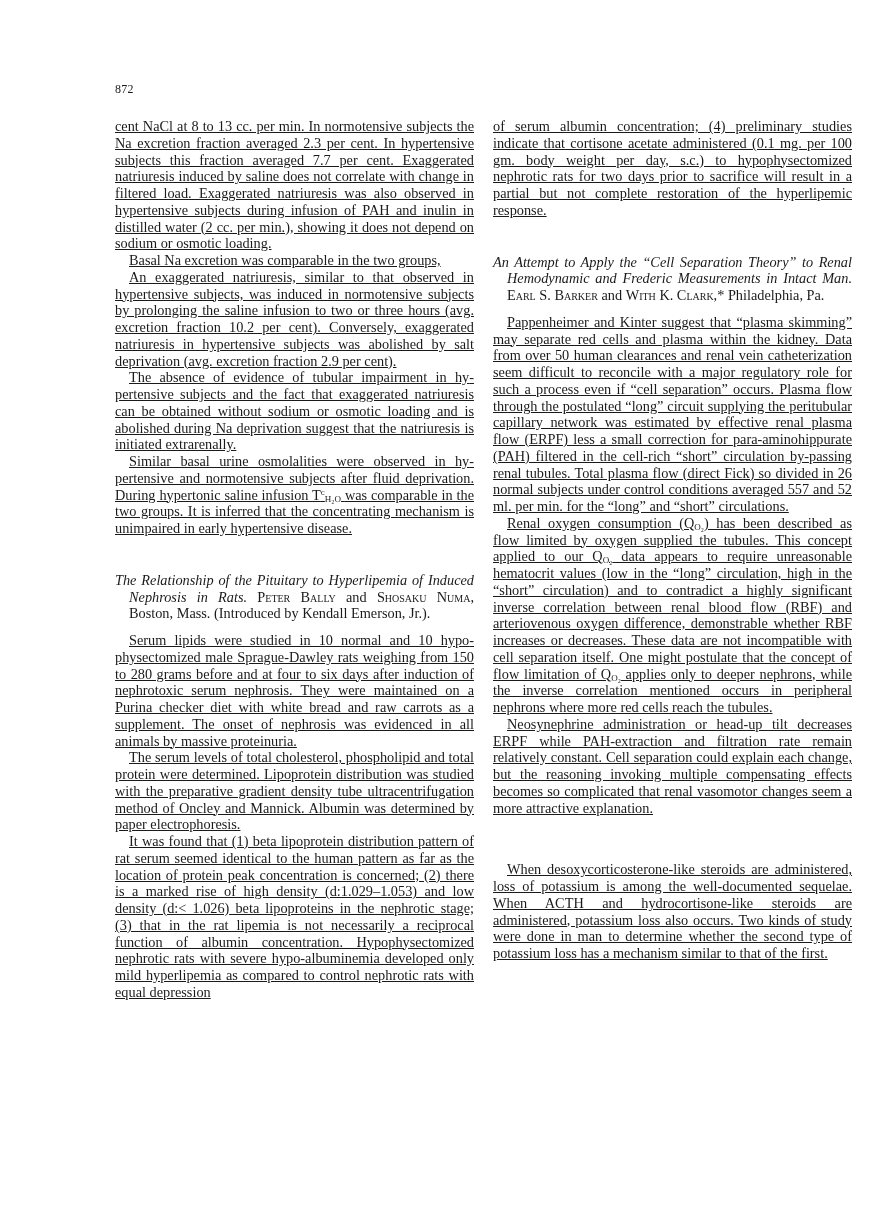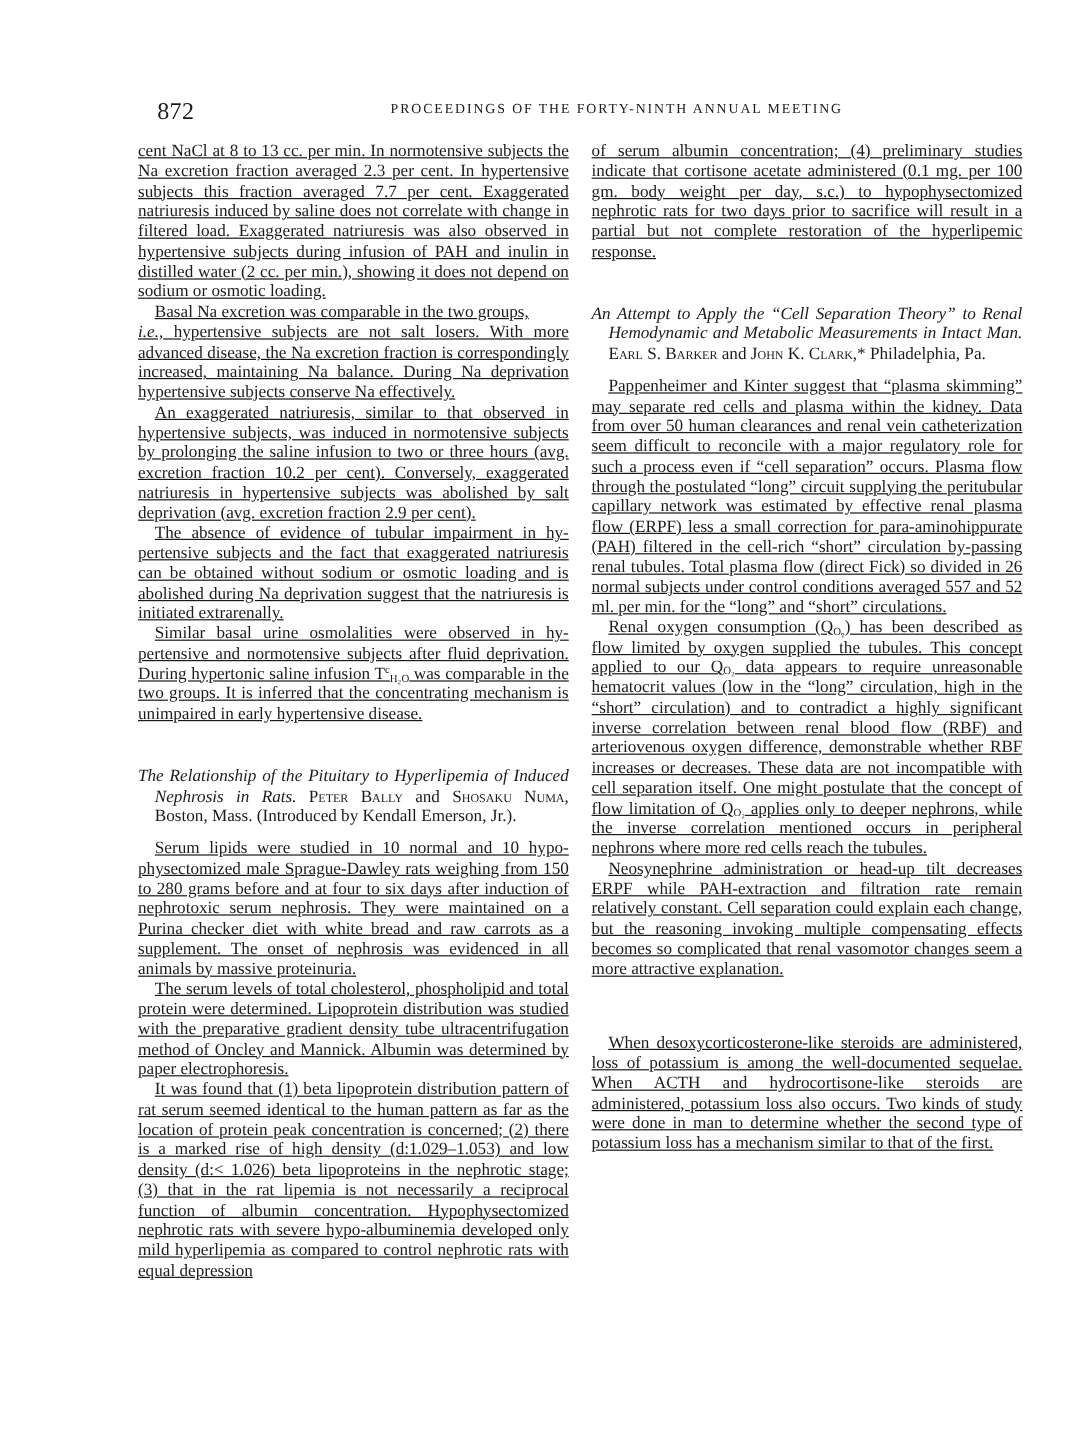--- a/index.html
+++ b/index.html
@@ -5,21 +5,21 @@
   html, body { margin: 0; padding: 0; background: #ffffff; }
   body {
     width: 890px; height: 1209px; position: relative; overflow: hidden;
     font-family: "Liberation Serif", "DejaVu Serif", serif;
     color: #1a1a1a;
   }
   .page-header {
     position: absolute; left: 115px; top: 82px; width: 738px; height: 22px;
   }
   .page-number {
-    position: absolute; left: 16px; top: 0; font-size: 20px; letter-spacing: 0.3px;
+    position: absolute; left: 0; top: 0; font-size: 12px; letter-spacing: 0.3px;
   }
   .running-head {
     position: absolute; left: 0; right: 0; top: 3px; text-align: center;
     font-size: 11.5px; letter-spacing: 1.6px; text-transform: uppercase;
     padding-left: 60px;
   }
   .col {
     position: absolute; top: 118px; width: 359px;
     font-size: 14.3px; line-height: 16.75px;
   }
@@ -36,48 +36,46 @@
   .gap-title { height: 35px; }
   .gap-body { height: 10px; }
   sub { font-size: 9px; vertical-align: -2px; line-height: 0; }
   sup { font-size: 9px; vertical-align: 5px; line-height: 0; }
 </style>
 </head>
 <body>
 
 <div class="page-header">
   <span class="page-number">872</span>
-  <span class="running-head">Proceedings of the Forty-Ninth Annual Meeting</span>
 </div>
 
 <div class="col col-left">
   <p>cent NaCl at 8 to 13 cc. per min. In normotensive sub­jects the Na excretion fraction averaged 2.3 per cent. In hypertensive subjects this fraction averaged 7.7 per cent. Exaggerated natriuresis induced by saline does not correlate with change in filtered load. Exaggerated natriuresis was also observed in hypertensive subjects during infusion of PAH and inulin in distilled water (2 cc. per min.), showing it does not depend on sodium or osmotic loading.</p>
   <p class="indent">Basal Na excretion was comparable in the two groups,</p>
-  <p><em>i.e.,</em> <span>hypertensive subjects are not salt losers. With more advanced disease, the Na excretion fraction is correspond­ingly increased, maintaining Na balance. During Na deprivation hypertensive subjects conserve Na effectively.</span></p>
   <p class="indent">An exaggerated natriuresis, similar to that observed in hypertensive subjects, was induced in normotensive sub­jects by prolonging the saline infusion to two or three hours (avg. excretion fraction 10.2 per cent). Conversely, exaggerated natriuresis in hypertensive subjects was abolished by salt deprivation (avg. excretion fraction 2.9 per cent).</p>
   <p class="indent">The absence of evidence of tubular impairment in hy­pertensive subjects and the fact that exaggerated natriure­sis can be obtained without sodium or osmotic loading and is abolished during Na deprivation suggest that the natriuresis is initiated extrarenally.</p>
   <p class="indent"><span>Similar basal urine osmolalities were observed in hy­pertensive and normotensive subjects after fluid depriva­tion. During hypertonic saline infusion T</span><sup>c</sup><sub>H₂O</sub> <span>was com­parable in the two groups. It is inferred that the concen­trating mechanism is unimpaired in early hypertensive disease.</span></p>
 
   <div class="gap-title"></div>
 
   <h3 class="article-title"><em>The Relationship of the Pituitary to Hyperlipemia of Induced Nephrosis in Rats.</em> <span class="sc">Peter Bally</span> <span>and</span> <span class="sc">Sho­saku Numa</span><span>, Boston, Mass. (Introduced by Kendall Emerson, Jr.).</span></h3>
 
   <div class="gap-body"></div>
 
   <p class="indent">Serum lipids were studied in 10 normal and 10 hypo­physectomized male Sprague-Dawley rats weighing from 150 to 280 grams before and at four to six days after induction of nephrotoxic serum nephrosis. They were maintained on a Purina checker diet with white bread and raw carrots as a supplement. The onset of nephrosis was evidenced in all animals by massive proteinuria.</p>
   <p class="indent">The serum levels of total cholesterol, phospholipid and total protein were determined. Lipoprotein distribution was studied with the preparative gradient density tube ultracentrifugation method of Oncley and Mannick. Al­bumin was determined by paper electrophoresis.</p>
   <p class="indent">It was found that (1) beta lipoprotein distribution pat­tern of rat serum seemed identical to the human pattern as far as the location of protein peak concentration is concerned; (2) there is a marked rise of high density (d:1.029–1.053) and low density (d:&lt; 1.026) beta lipo­proteins in the nephrotic stage; (3) that in the rat lipemia is not necessarily a reciprocal function of albumin concen­tration. Hypophysectomized nephrotic rats with severe hypo-albuminemia developed only mild hyperlipemia as compared to control nephrotic rats with equal depression</p>
 </div>
 
 <div class="col col-right">
   <p>of serum albumin concentration; (4) preliminary studies indicate that cortisone acetate administered (0.1 mg. per 100 gm. body weight per day, s.c.) to hypophysectomized nephrotic rats for two days prior to sacrifice will result in a partial but not complete restoration of the hyper­lipemic response.</p>
 
   <div class="gap-title"></div>
 
-  <h3 class="article-title"><em>An Attempt to Apply the “Cell Separation Theory” to Renal Hemodynamic and Metabolic Measurements in Intact Man.</em> <span class="sc">Earl S. Barker</span> <span>and</span> <span class="sc">John K. Clark,*</span> <span>Philadelphia, Pa.</span></h3>
+  <h3 class="article-title"><em>An Attempt to Apply the “Cell Separation Theory” to Renal Hemodynamic and Frederic Measurements in Intact Man.</em> <span class="sc">Earl S. Barker</span> <span>and</span> <span class="sc">With K. Clark,*</span> <span>Philadelphia, Pa.</span></h3>
 
   <div class="gap-body"></div>
 
   <p class="indent">Pappenheimer and Kinter suggest that “plasma skim­ming” may separate red cells and plasma within the kidney. Data from over 50 human clearances and renal vein catheterization seem difficult to reconcile with a major regulatory role for such a process even if “cell separation” occurs. Plasma flow through the postulated “long” circuit supplying the peritubular capillary network was estimated by effective renal plasma flow (ERPF) less a small correction for para-aminohippurate (PAH) filtered in the cell-rich “short” circulation by-passing renal tubules. Total plasma flow (direct Fick) so di­vided in 26 normal subjects under control conditions aver­aged 557 and 52 ml. per min. for the “long” and “short” circulations.</p>
   <p class="indent"><span>Renal oxygen consumption (Q</span><sub>O₂</sub><span>) has been described as flow limited by oxygen supplied the tubules. This concept applied to our Q</span><sub>O₂</sub><span> data appears to require un­reasonable hematocrit values (low in the “long” circula­tion, high in the “short” circulation) and to contradict a highly significant inverse correlation between renal blood flow (RBF) and arteriovenous oxygen difference, de­monstrable whether RBF increases or decreases. These data are not incompatible with cell separation itself. One might postulate that the concept of flow limitation of Q</span><sub>O₂</sub><span> applies only to deeper nephrons, while the inverse correlation mentioned occurs in peripheral nephrons where more red cells reach the tubules.</span></p>
   <p class="indent">Neosynephrine administration or head-up tilt decreases ERPF while PAH-extraction and filtration rate remain relatively constant. Cell separation could explain each change, but the reasoning invoking multiple compensating effects becomes so complicated that renal vasomotor changes seem a more attractive explanation.</p>
 
   <div class="gap-title"></div>
 
 

